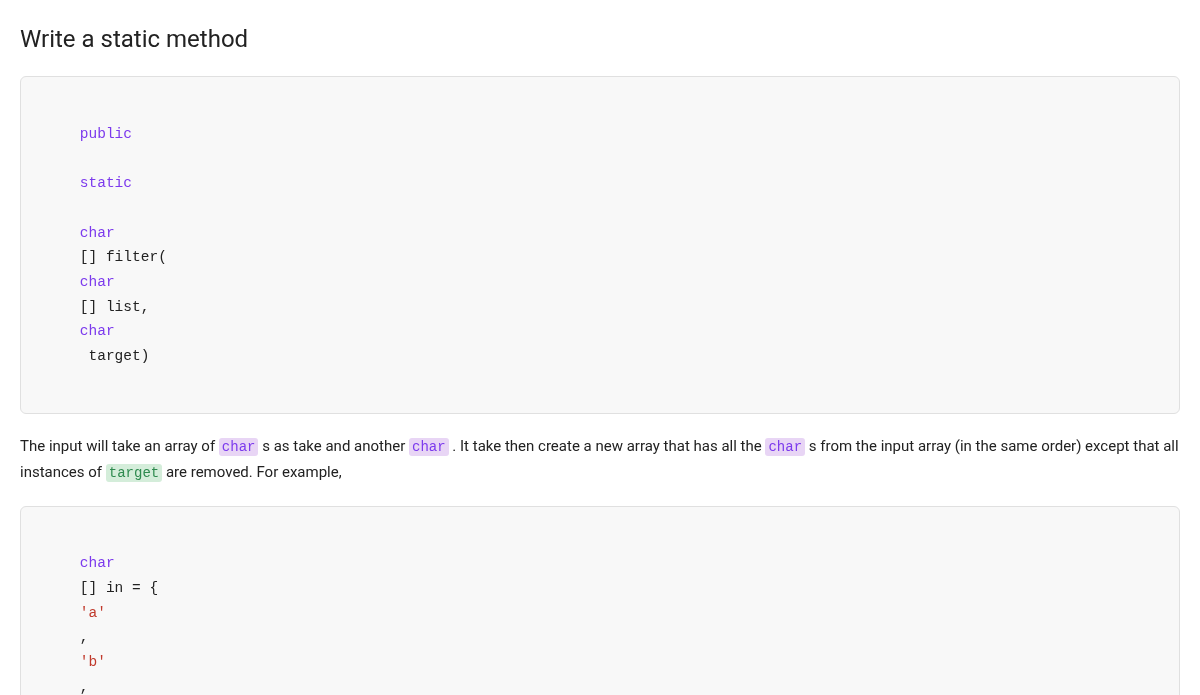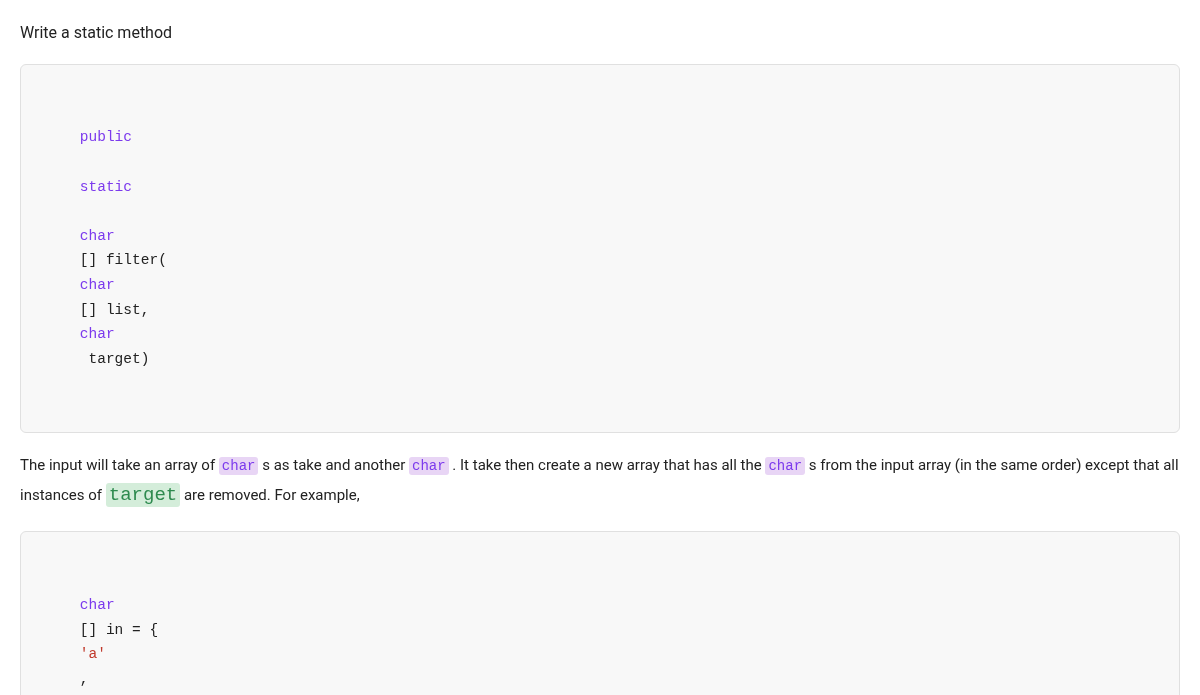--- a/index.html
+++ b/index.html
@@ -12,31 +12,31 @@
       background: #ffffff;
       font-family: -apple-system, BlinkMacSystemFont, 'Segoe UI', Roboto, Arial, sans-serif;
       font-size: 15px;
       color: #222222;
       padding: 20px 20px;
       max-width: 1200px;
       line-height: 1.6;
     }
 
     .page-title {
-      font-size: 16px;
+      font-size: 24px;
       font-weight: 400;
       margin-bottom: 18px;
       color: #222;
     }
 
     .code-block {
       background: #f8f8f8;
       border: 1px solid #e0e0e0;
       border-radius: 6px;
-      padding: 36px 24px;
+      padding: 20px 24px;
       margin-bottom: 20px;
       font-family: 'Courier New', Courier, monospace;
       font-size: 14.5px;
       line-height: 1.7;
     }
 
     .description-text {
       margin-bottom: 20px;
       line-height: 1.7;
       font-size: 15px;
@@ -50,21 +50,21 @@
       font-family: 'Courier New', Courier, monospace;
       font-size: 14px;
     }
 
     .highlight-target {
       background-color: #d4edda;
       color: #2d8a4e;
       padding: 1px 3px;
       border-radius: 3px;
       font-family: 'Courier New', Courier, monospace;
-      font-size: 19px;
+      font-size: 14px;
     }
 
     
     .kw-public { color: #7c3aed; }
     .kw-static { color: #7c3aed; }
     .kw-char { color: #7c3aed; }
     .code-normal { color: #222; }
     .code-string { color: #c0392b; }
 
     .code-line {

